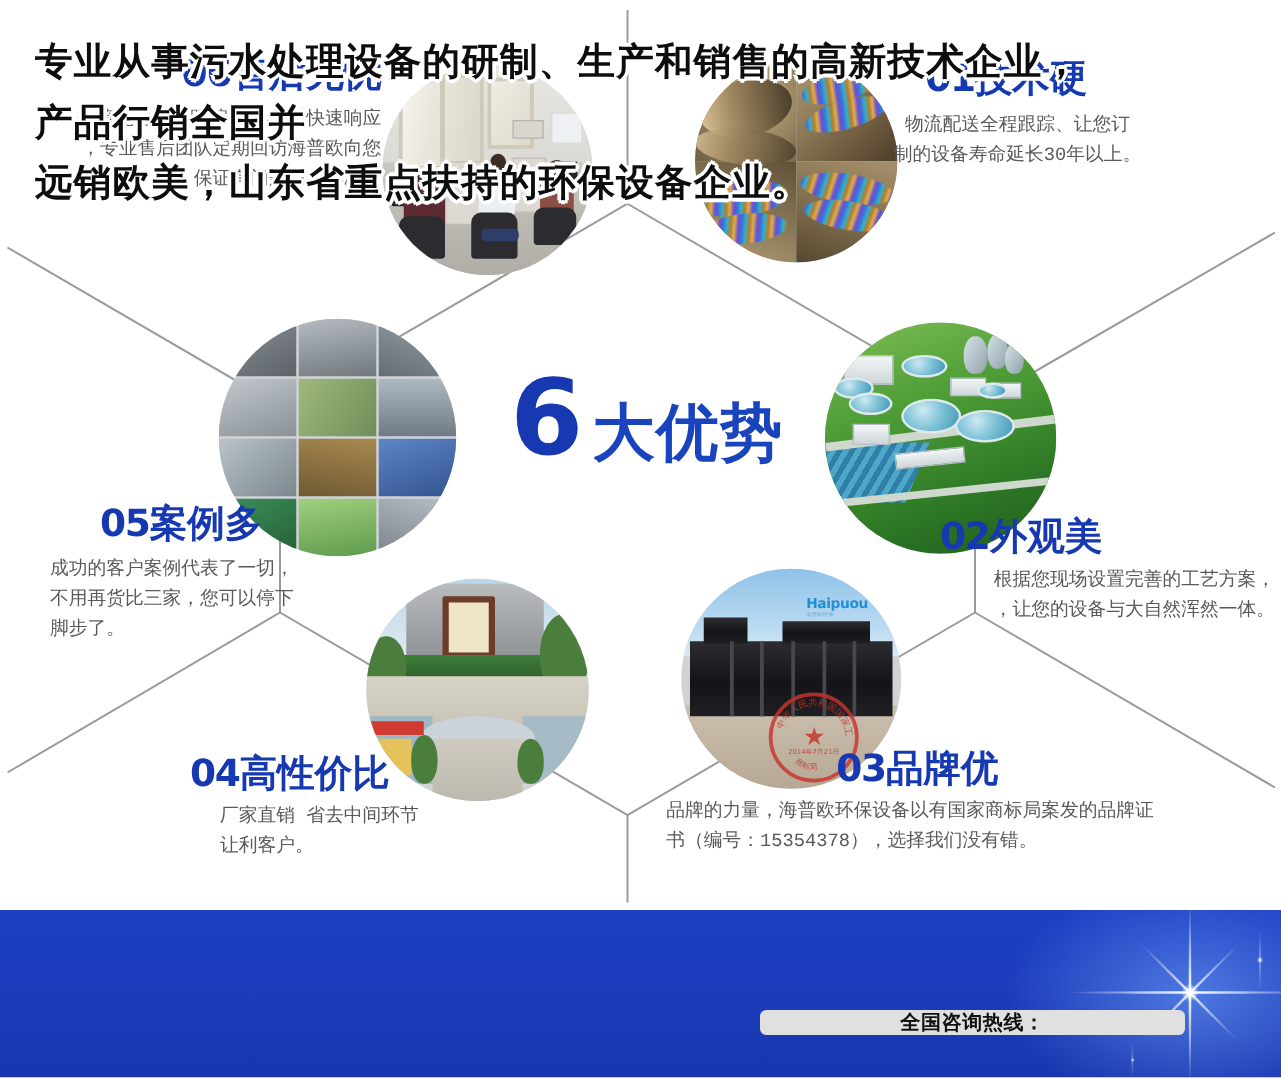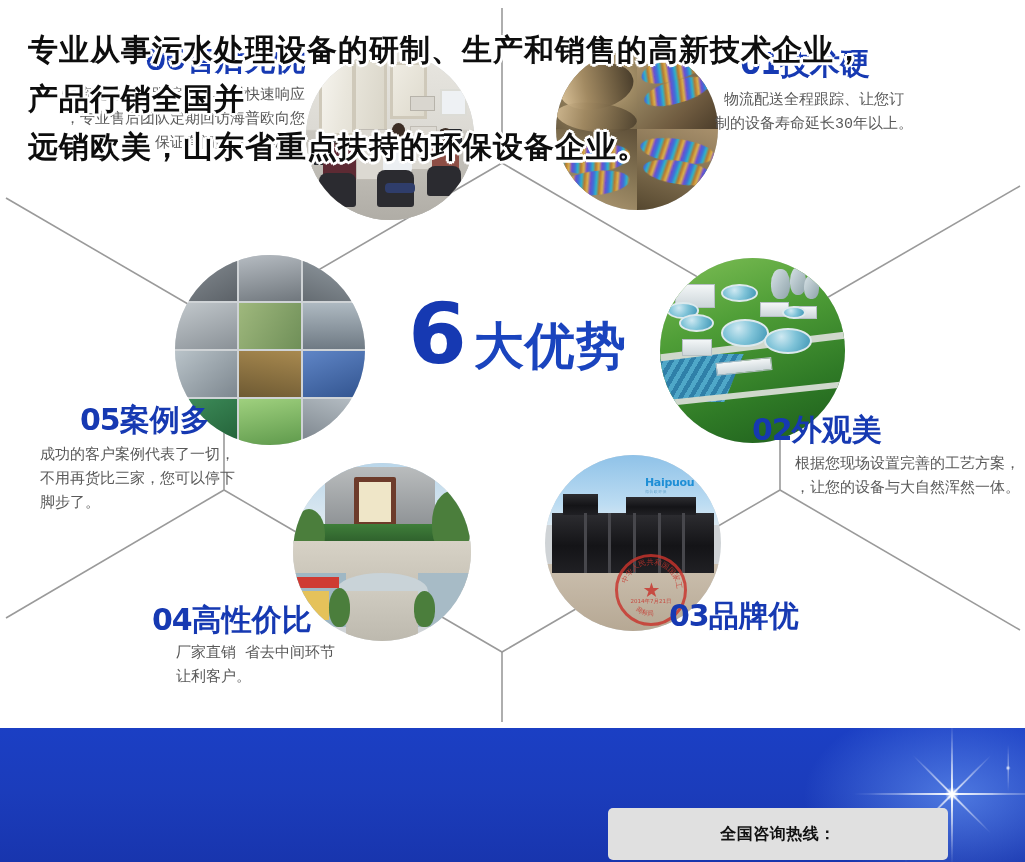--- a/index.html
+++ b/index.html
@@ -159,21 +159,21 @@
   .banner-text {
     position:absolute; left:28px; top:26px; width:860px;
     font-size:30px; font-weight:700; color:#0d0d0d; line-height:1.62;
     letter-spacing:1px;
     text-shadow:
       -2px -2px 0 #fff,  2px -2px 0 #fff, -2px 2px 0 #fff,  2px 2px 0 #fff,
       -2px  0   0 #fff,  2px  0   0 #fff,  0  -2px 0 #fff,  0   2px 0 #fff,
       -3px  0   0 #fff,  3px  0   0 #fff,  0  -3px 0 #fff,  0   3px 0 #fff;
   }
   .hotline {
-    position:absolute; left:608px; top:808px; width:340px; height:52px;
+    position:absolute; left:608px; top:808px; width:340px; height:20px;
     background:#e0e0e0; border-radius:5px;
     display:flex; align-items:center; justify-content:center; gap:4px;
   }
   .hot-label { font-size:16px; font-weight:700; color:#111; letter-spacing:0.5px; }
   .hot-num   { font-size:22px; color:#111; font-family:"DejaVu Serif", serif; letter-spacing:0.5px; }
 </style>
 </head>
 <body>
 
 <div id="stage">
@@ -358,20 +358,22 @@
       <span class="num">02</span><span>外观美</span>
     </div>
     <div class="bd" style="font-size:15px; margin-top:7px;">根据您现场设置完善的工艺方案，
 ，让您的设备与大自然浑然一体。</div>
   </div>
 
   <div class="blk" style="left:533px; top:600px; width:480px; text-align:left;">
     <div class="hd" style="font-size:30px; margin-left:136px;">
       <span class="num">03</span><span>品牌优</span>
     </div>
+    <div class="bd" style="font-size:15px; margin-top:6px;">品牌的力量，海普欧环保设备以有国家商标局案发的品牌证
+书（编号：15354378），选择我们没有错。</div>
   </div>
 
   <div class="blk" style="left:152px; top:604px; width:300px; text-align:left;">
     <div class="hd" style="font-size:30px;">
       <span class="num">04</span><span>高性价比</span>
     </div>
     <div class="bd" style="font-size:15px; margin-top:6px; margin-left:24px;">厂家直销 省去中间环节
 让利客户。</div>
   </div>
 

